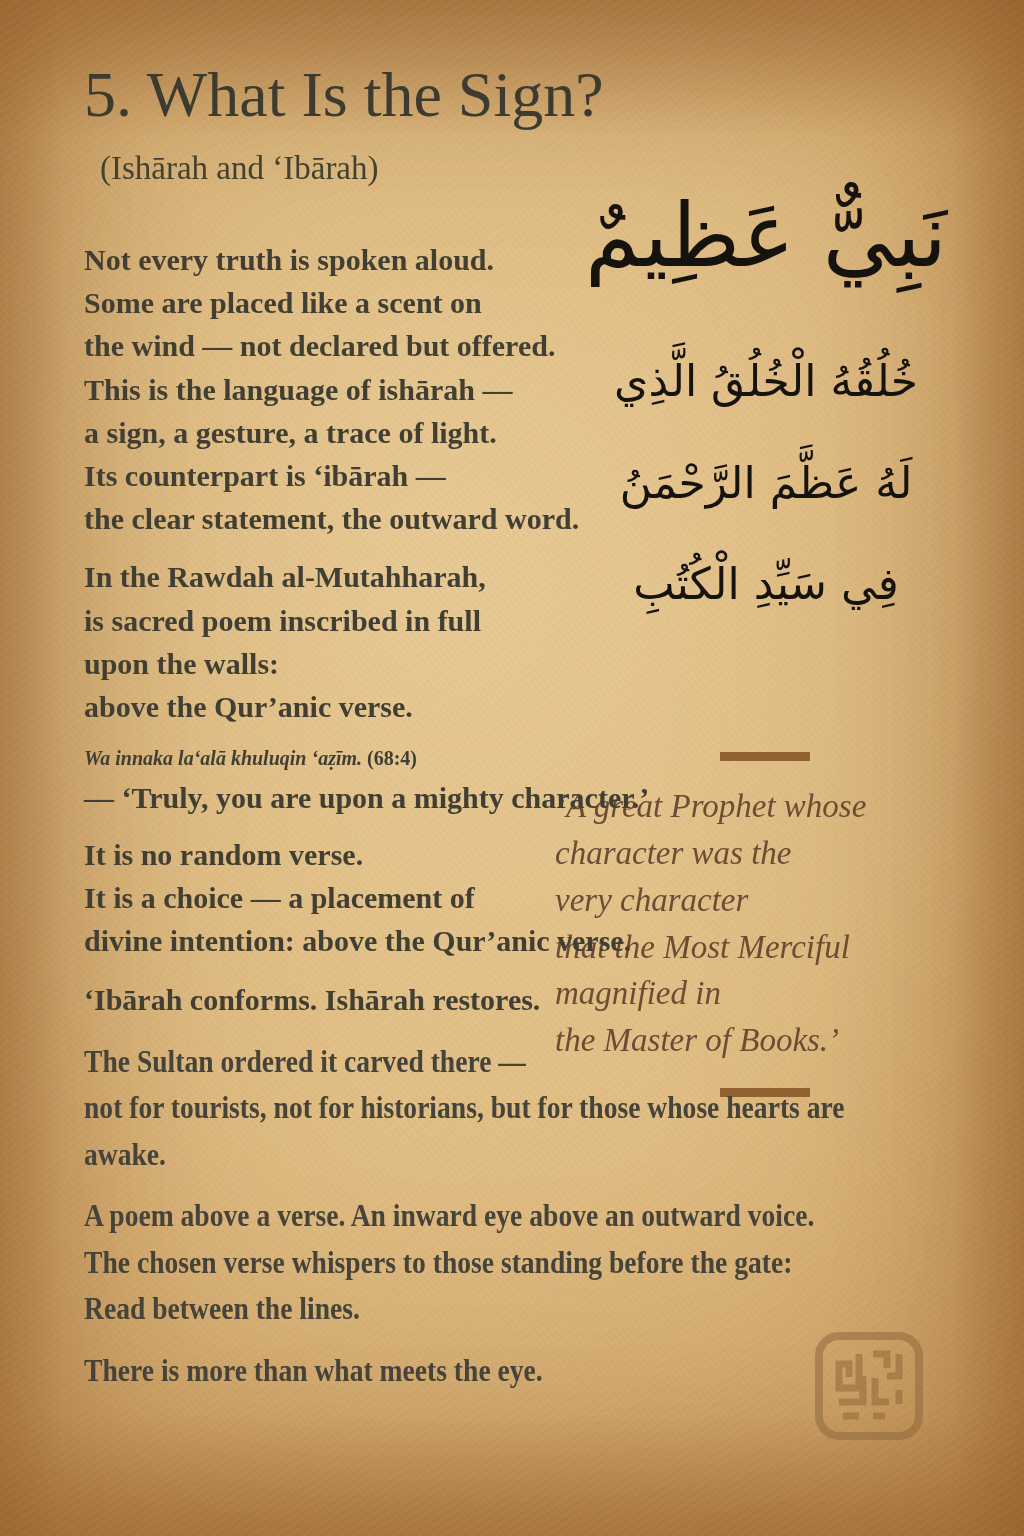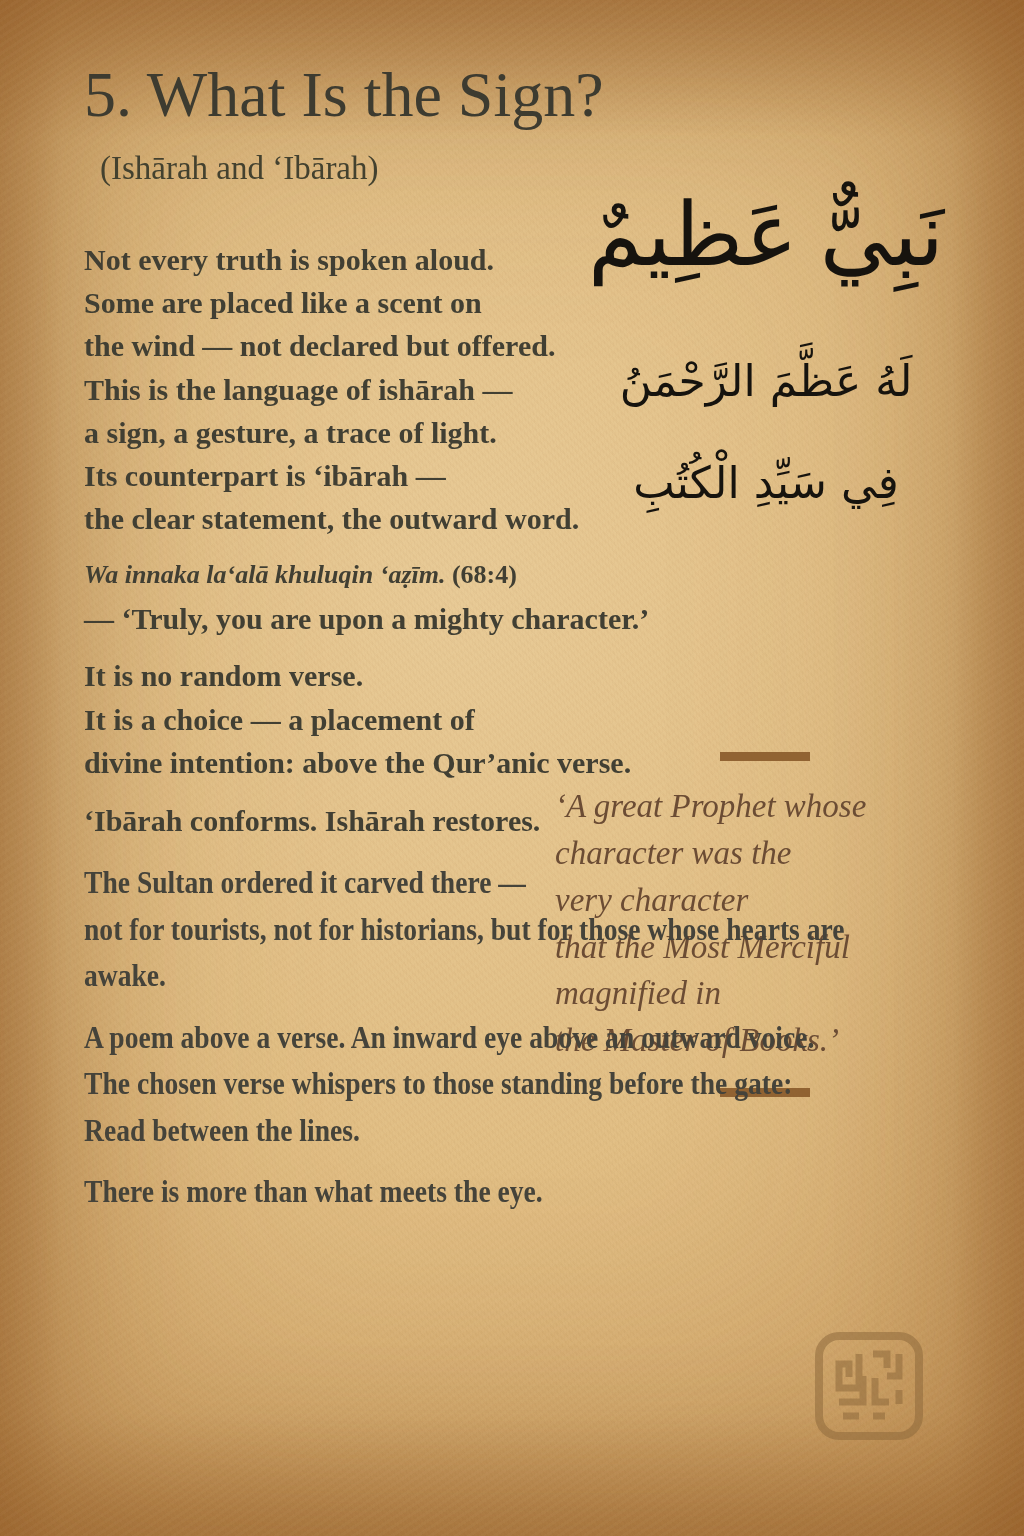--- a/index.html
+++ b/index.html
@@ -37,31 +37,31 @@
   .body-col{
     position:absolute;left:84px;top:238px;width:880px;color:#413f33;font-weight:bold;
   }
   .para{
     white-space:pre-line;font-size:30px;line-height:1.44;margin:0 0 15px 0;
   }
   .para.narrowed{
     font-size:31px;line-height:1.50;transform:scaleX(0.89);transform-origin:left top;
     width:112%;color:#45433a;
   }
-  .verse-line{font-size:26px;line-height:1.5;margin:0 0 2px 0;}
+  .verse-line{font-size:20px;line-height:1.5;margin:0 0 2px 0;}
   .verse-line .translit{font-style:italic;}
   .verse-block{margin:0 0 13px 0;}
   .verse-translation{font-size:30px;line-height:1.5;}
 
   .calligraphy{
     position:absolute;left:520px;top:168px;width:492px;
     direction:rtl;text-align:center;color:#16130e;
     font-family:"DejaVu Sans", sans-serif;
   }
-  .arabic-l1{font-size:88px;line-height:1.55;margin-bottom:26px;font-family:Liberation Serif, serif;}
+  .arabic-l1{font-size:88px;line-height:1.55;margin-bottom:26px;}
   .arabic-sub{font-size:44px;line-height:2.3;}
   .arabic-sub div{white-space:nowrap;}
 
   .quote-block{
     position:absolute;left:555px;top:752px;width:420px;text-align:left;
   }
   .quote-rule{
     width:90px;height:9px;background:#8a5b2b;margin:0 auto;border:none;opacity:.92;
   }
   .quote-rule.top{margin-bottom:22px;}
@@ -80,20 +80,21 @@
 <body>
 
 <div class="page">
 
   <div class="title">5. What Is the Sign?</div>
   <div class="subtitle">(Ishārah and ‘Ibārah)</div>
 
   <div class="calligraphy">
     <div class="arabic-l1">نَبِيٌّ عَظِيمٌ</div>
     <div class="arabic-sub">
+      <div>خُلُقُهُ الْخُلُقُ الَّذِي</div>
       <div>لَهُ عَظَّمَ الرَّحْمَنُ</div>
       <div>فِي سَيِّدِ الْكُتُبِ</div>
     </div>
   </div>
 
   <div class="quote-block">
     <div class="quote-rule top"></div>
     <div class="quote-text">‘A great Prophet whose
 character was the
 very character
@@ -104,20 +105,24 @@
   </div>
 
   <div class="body-col">
     <p class="para">Not every truth is spoken aloud.
 Some are placed like a scent on
 the wind — not declared but offered.
 This is the language of ishārah —
 a sign, a gesture, a trace of light.
 Its counterpart is ‘ibārah —
 the clear statement, the outward word.</p>
+    <p class="para">In the Rawdah al-Mutahharah,
+is sacred poem inscribed in full
+upon the walls:
+above the Qur’anic verse.</p>
 
     <div class="verse-block">
       <div class="verse-line"><span class="translit">Wa innaka la‘alā khuluqin ‘aẓīm.</span> <span>(68:4)</span></div>
       <div class="verse-translation">— ‘Truly, you are upon a mighty character.’</div>
     </div>
 
     <p class="para">It is no random verse.
 It is a choice — a placement of
 divine intention: above the Qur’anic verse.</p>
     <p class="para" style="margin-bottom:18px;">‘Ibārah conforms. Ishārah restores.</p>

